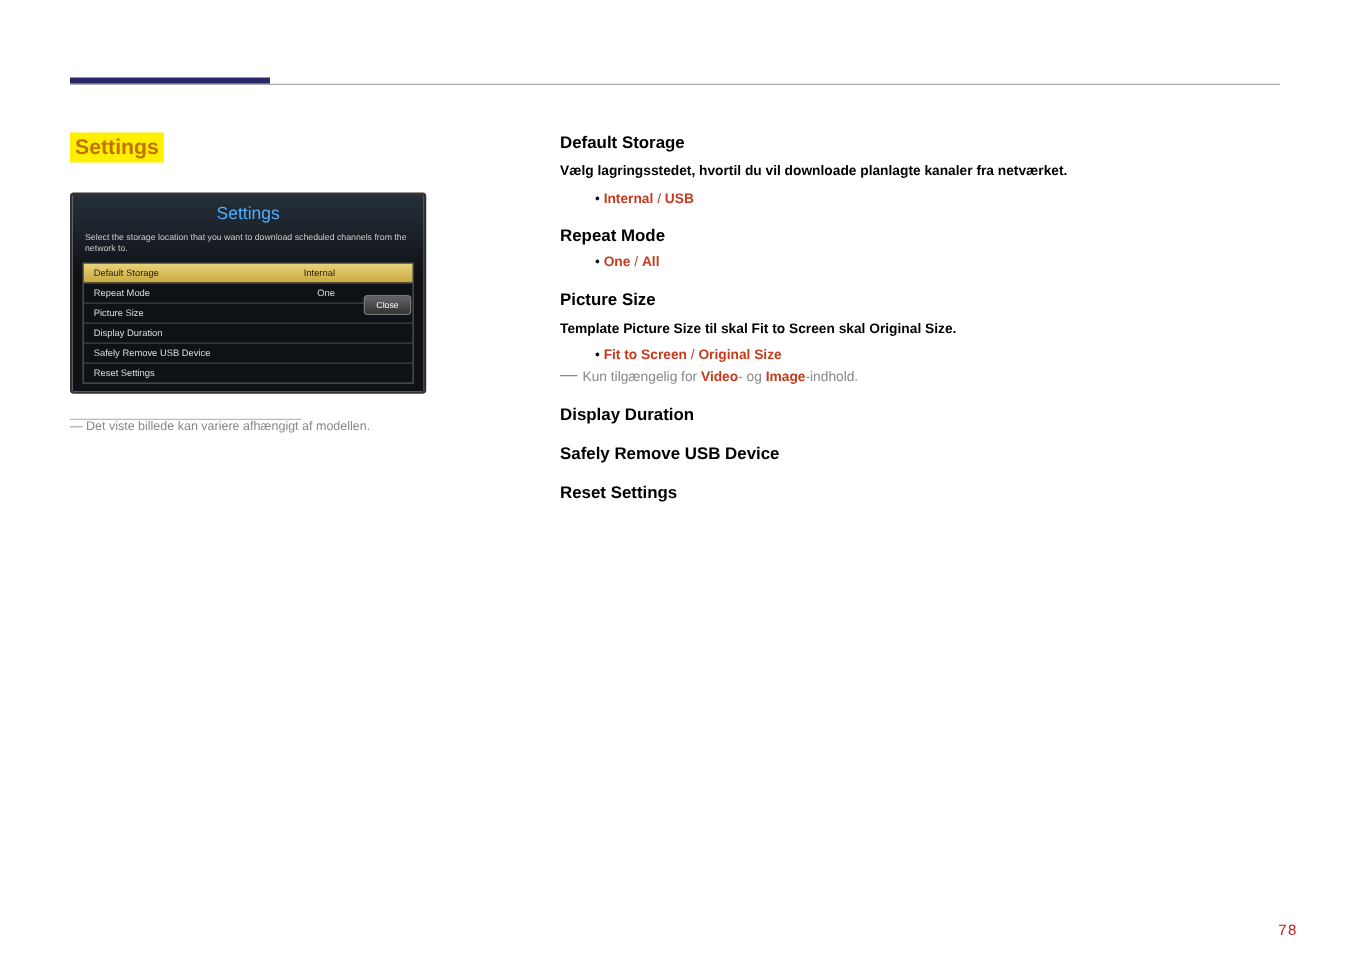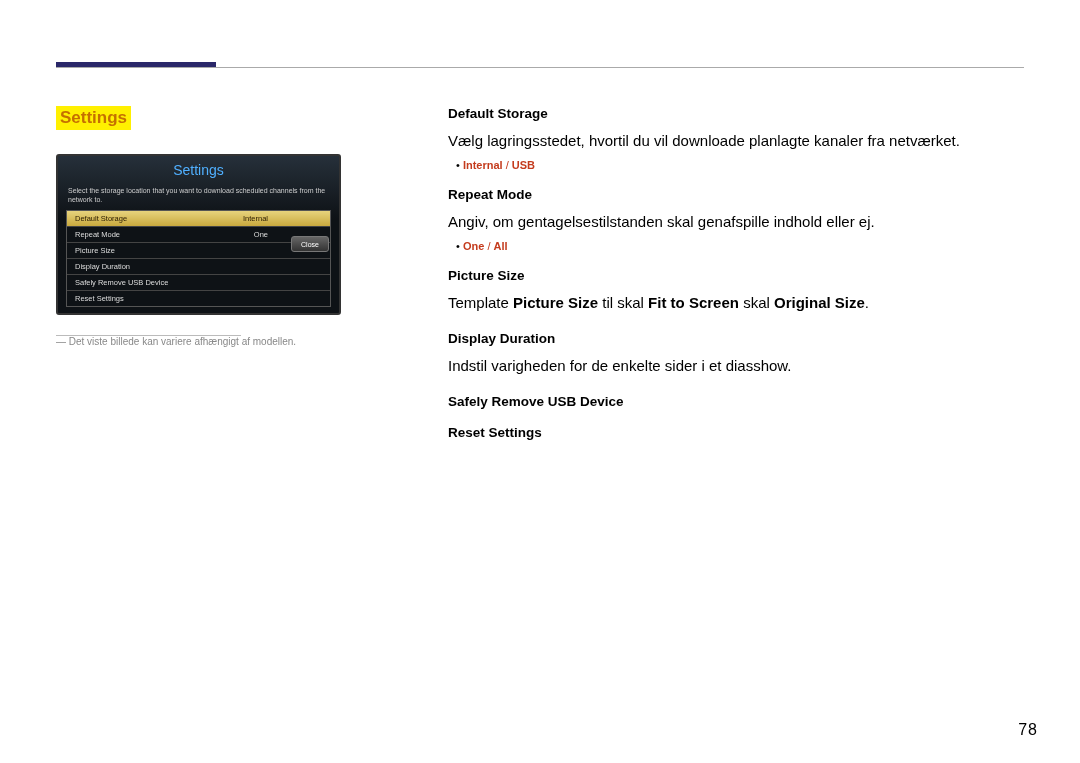--- a/index.html
+++ b/index.html
@@ -112,27 +112,28 @@
     right: 56px;
   }
   .sec { margin-bottom: 16px; }
   .sec-h {
     font-weight: bold;
     font-size: 13.5px;
     color: #000;
     margin-bottom: 8px;
   }
   .sec-p {
-    font-size: 15px;
+    font-size: 11px;
     line-height: 1.6;
     margin-bottom: 6px;
+    font-weight: bold;
   }
   .bullet {
     font-size: 11px;
-    margin-left: 8px;
+    margin-left: 28px;
     margin-bottom: 6px;
   }
   .bullet::before {
     content: "• ";
     color: #000;
   }
   .red { color: #c43b1d; font-weight: bold; }
   .redplain { color: #c43b1d; }
   .note-line {
     font-size: 11px;
@@ -144,24 +145,24 @@
     width: 14px;
     height: 1px;
     background: #888;
     vertical-align: middle;
     margin-right: 4px;
     position: relative;
     top: -2px;
   }
   .page-num {
     position: absolute;
-    bottom: 24px;
+    bottom: 12px;
     right: 42px;
-    font-size: 16px;
-    color: #000000;
+    font-size: 12px;
+    color: #b91c1c;
     letter-spacing: 1px;
   }
 </style>
 </head>
 <body>
 
 <div class="header-accent"></div>
 <div class="header-rule"></div>
 
 <div class="left-col">
@@ -206,38 +207,44 @@
     <div class="sec-p">Vælg lagringsstedet, hvortil du vil downloade planlagte kanaler fra netværket.</div>
     <div class="bullet">
       <span class="red">Internal</span>
       <span class="redplain"> / </span>
       <span class="red">USB</span>
     </div>
   </div>
 
   <div class="sec">
     <div class="sec-h">Repeat Mode</div>
-    <div class="sec-p">Angiv, om gentagelsestilstanden skal genafspille indhold eller ej.</div>
     <div class="bullet">
       <span class="red">One</span>
       <span class="redplain"> / </span>
       <span class="red">All</span>
     </div>
   </div>
 
   <div class="sec">
     <div class="sec-h">Picture Size</div>
     <div class="sec-p">
       <span>Template </span><b>Picture Size</b><span> til skal </span><b>Fit to Screen</b><span> skal </span><b>Original Size</b><span>.</span>
     </div>
+    <div class="bullet">
+      <span class="red">Fit to Screen</span>
+      <span class="redplain"> / </span>
+      <span class="red">Original Size</span>
+    </div>
+    <div class="note-line">
+      <span class="note-dash"></span><span>Kun tilgængelig for </span><b class="redplain">Video</b><span>- og </span><b class="redplain">Image</b><span>-indhold.</span>
+    </div>
   </div>
 
   <div class="sec">
     <div class="sec-h">Display Duration</div>
-    <div class="sec-p">Indstil varigheden for de enkelte sider i et diasshow.</div>
   </div>
 
   <div class="sec">
     <div class="sec-h">Safely Remove USB Device</div>
   </div>
 
   <div class="sec">
     <div class="sec-h">Reset Settings</div>
   </div>
 

